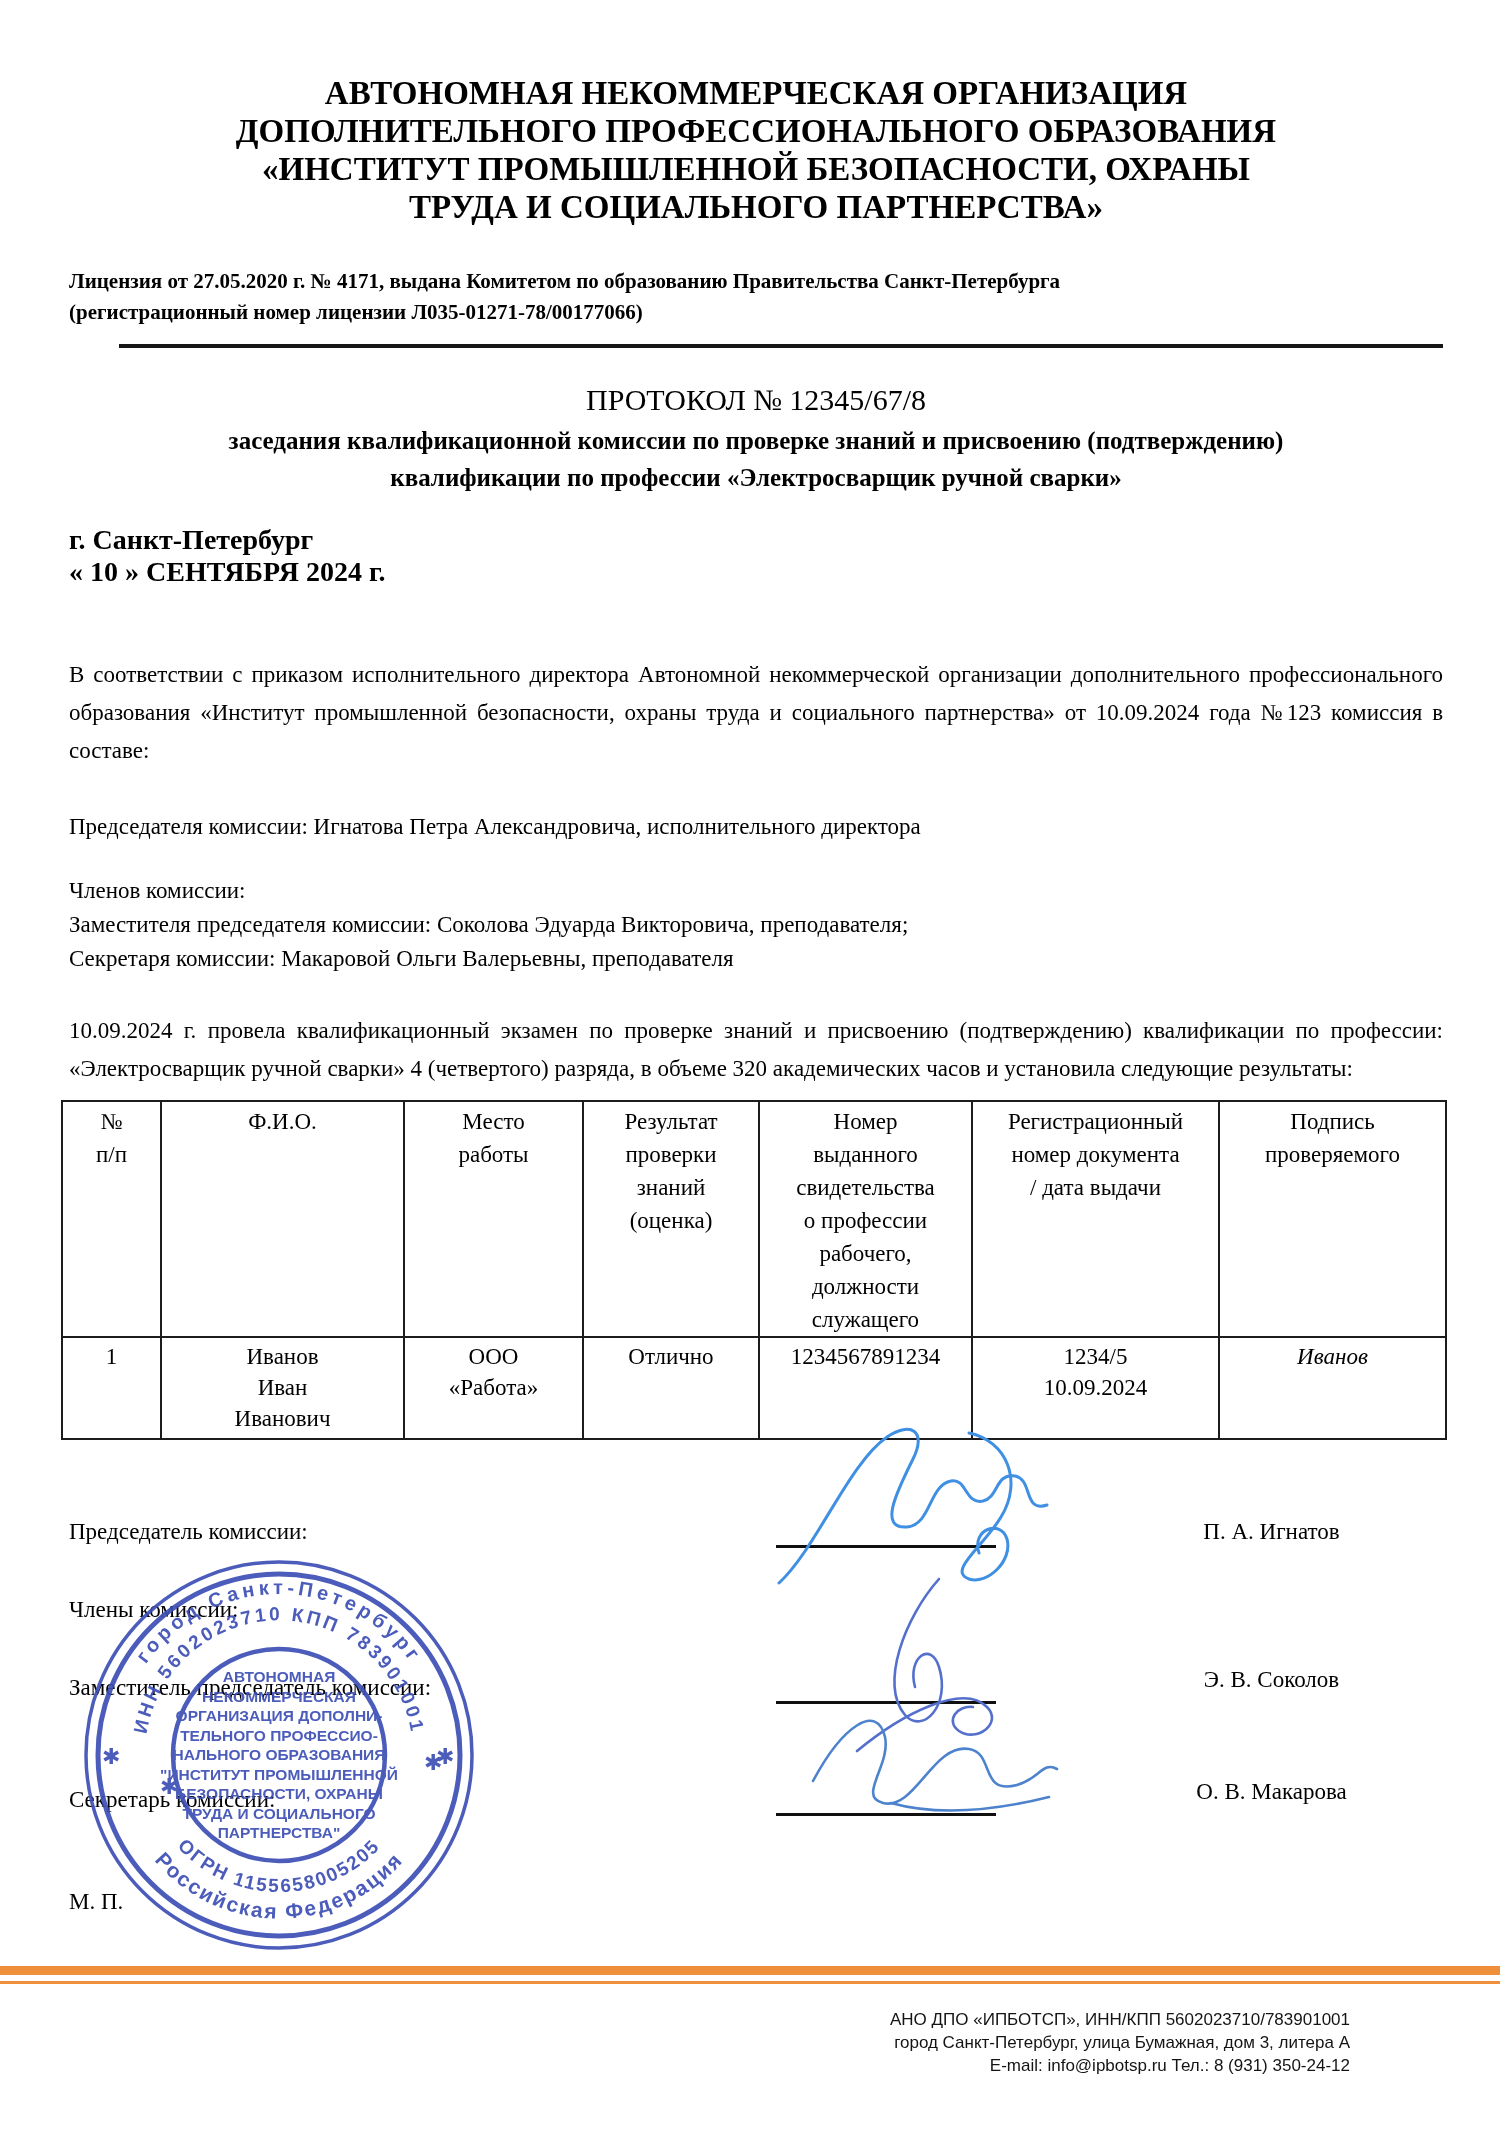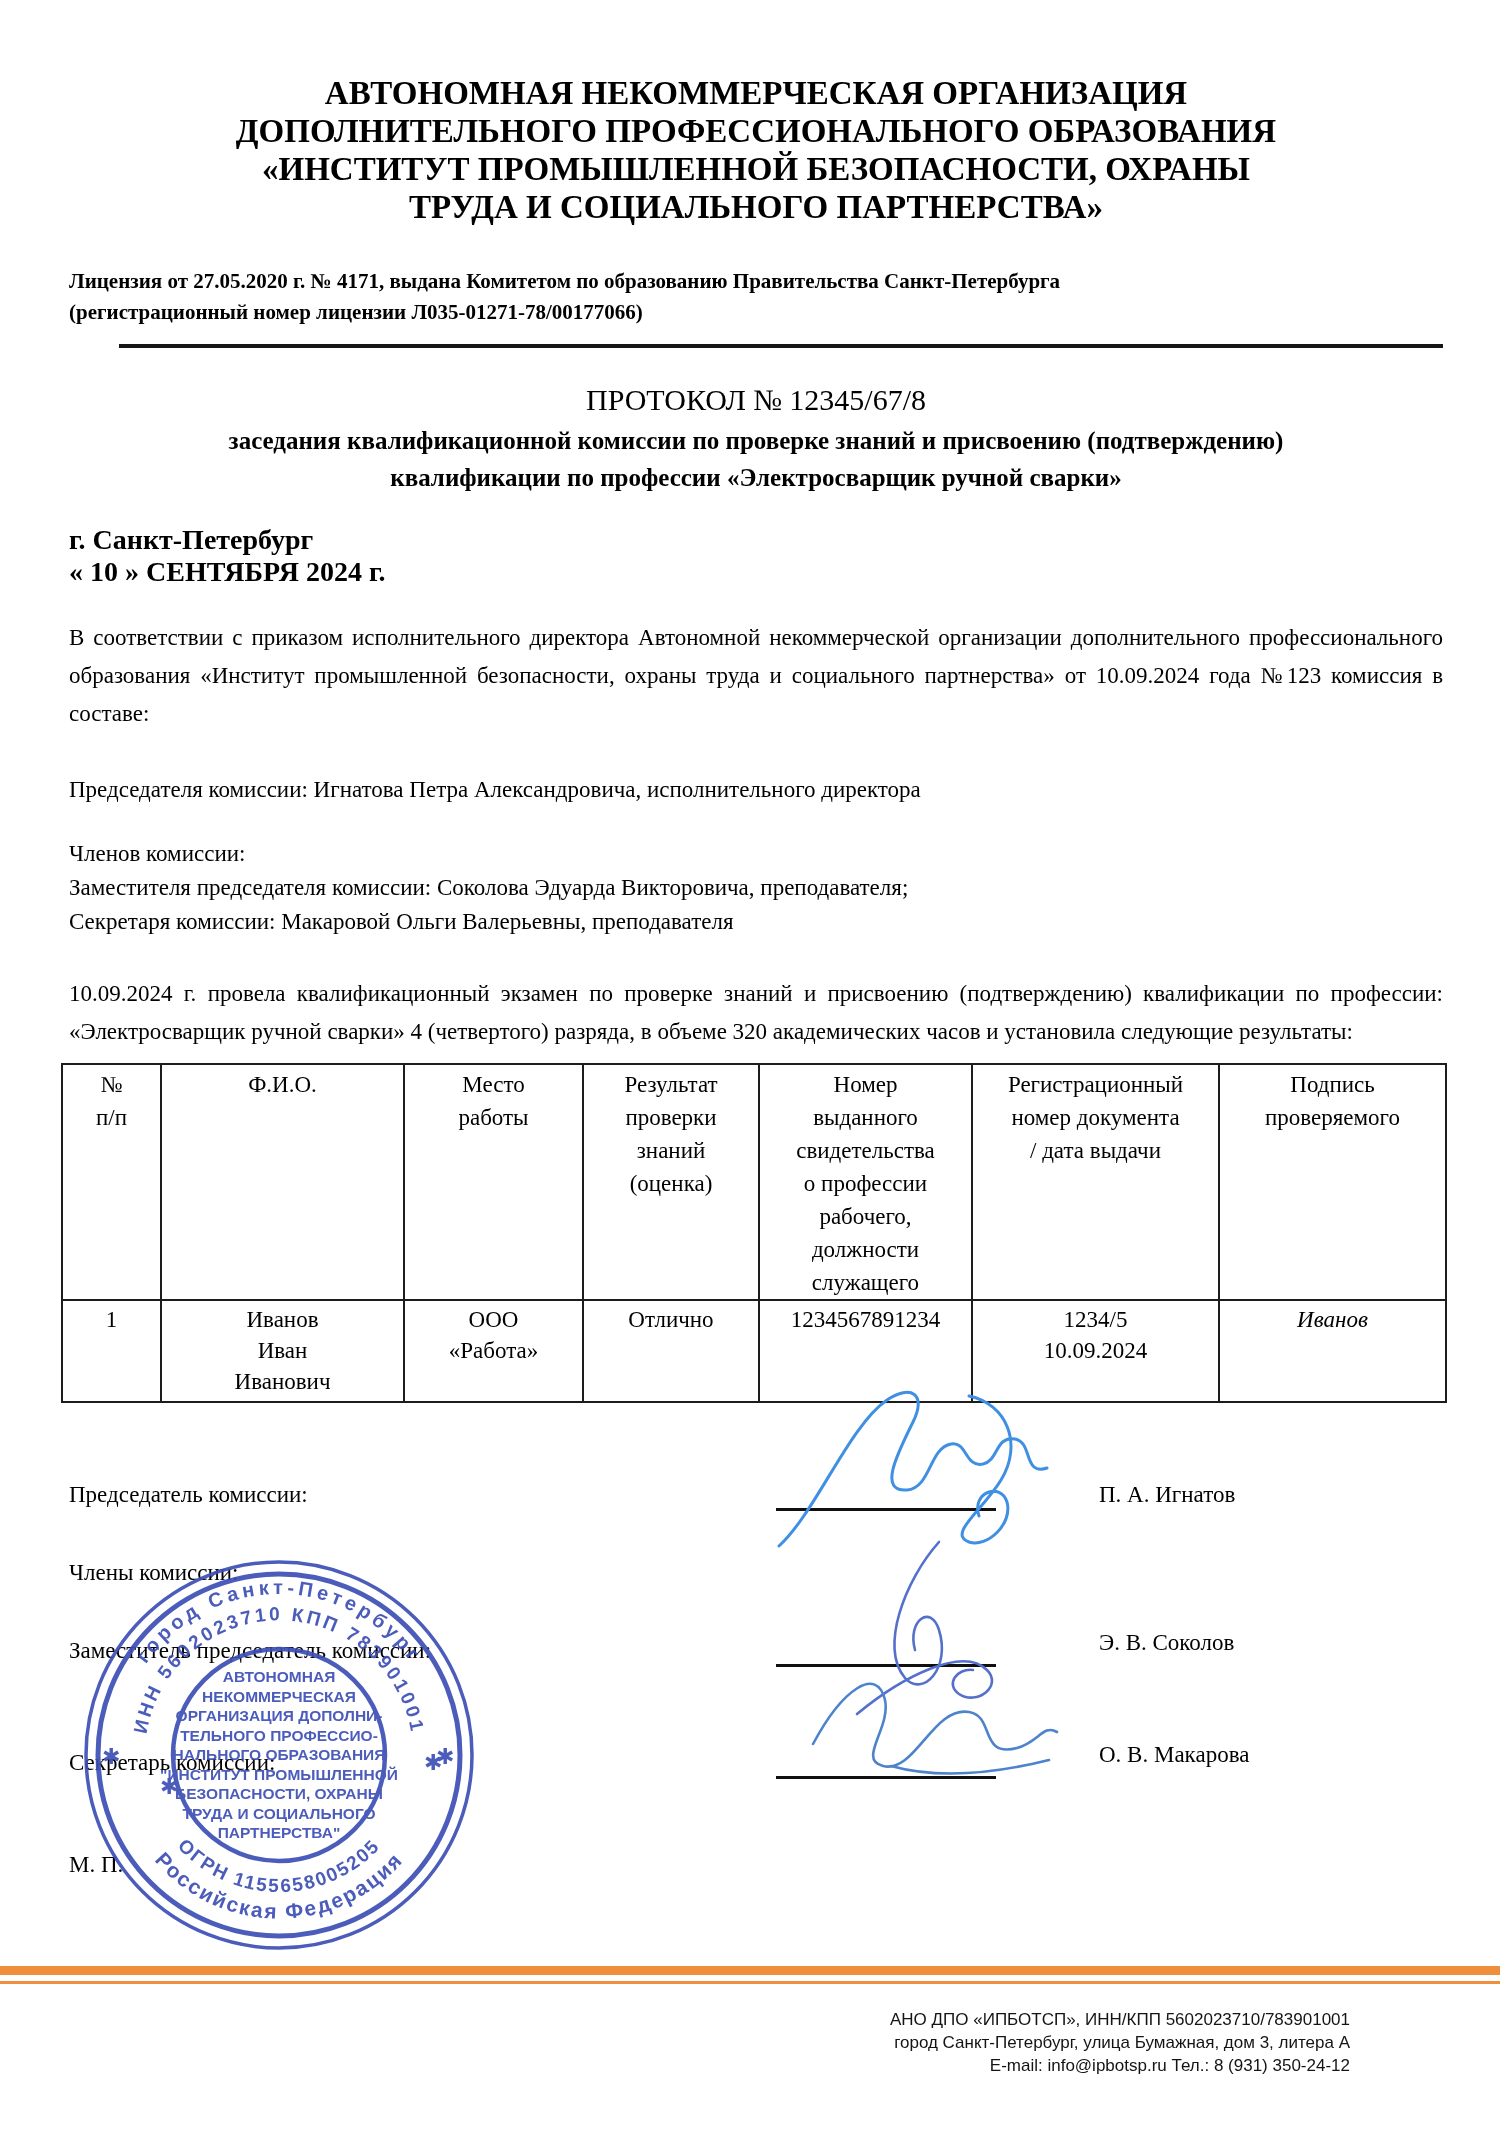--- a/index.html
+++ b/index.html
@@ -13,41 +13,41 @@
   .org-title { text-align:center; font-weight:bold; font-size:33px; line-height:38px; }
   .license   { font-weight:bold; font-size:21px; line-height:31px; margin-top:40px; }
   .divider   { height:4px; background:#161616; margin:16px 0 0 50px; width:1324px; }
 
   .protocol-title { text-align:center; font-weight:normal; font-size:30px; line-height:40px; margin-top:32px; }
   .protocol-subtitle { text-align:center; font-weight:bold; font-size:25px; line-height:37px; margin-top:2px; }
 
   .city-date { display:flex; justify-content:space-between; font-weight:bold; font-size:28px; margin-top:28px;flex-direction:column; }
 
   .p1, .p2 { font-size:23px; line-height:38px; text-align:justify; margin:0; }
-  .p1 { margin-top:31px; }
+  .p1 { margin-top:68px; }
   .p2 { margin-top:36px; }
   .b  { font-weight:normal; }
   .chairman { font-size:23px; line-height:34px; margin:40px 0 0 0; }
   .members  { font-size:23px; line-height:34px; margin-top:30px; }
 
   table.results { border-collapse:collapse; table-layout:fixed; width:1384px; margin:12px 0 0 -8px; }
   table.results th, table.results td {
     border:2px solid #1c1c1c; font-weight:normal; font-size:23px; line-height:33px;
     vertical-align:top; text-align:center; padding:3px 4px 0 4px; white-space:pre-line;
     overflow:hidden;
   }
   table.results th { height:228px; }
   table.results td { line-height:31px; height:97px; }
   td.cell-fio { text-align:left; padding-left:16px; }
   td.cell-sign { font-style:italic; }
 
   .sig-section { position:relative; height:556px; font-size:23px; }
   .sig-label { position:absolute; left:0; white-space:nowrap; z-index:1; }
   .sig-line  { position:absolute; left:707px; width:220px; height:3px; background:#101010; z-index:1; }
-  .sig-name  { position:absolute; left:1030px; width:345px; text-align:left; white-space:nowrap; z-index:1; }
+  .sig-name  { position:absolute; left:1030px; width:345px; text-align:center; white-space:nowrap; z-index:1; }
   .sig-svg   { position:absolute; z-index:2; }
 
   .stamp { position:absolute; left:80px; top:1552px; width:398px; height:404px; z-index:3; opacity:0.92; }
   .stamp text { font-family:"Liberation Sans","DejaVu Sans",sans-serif; font-weight:bold; }
 
   .footer-bar-thick { position:absolute; left:0; top:1966px; width:1500px; height:9px;  background:#ef8f3c; z-index:4; }
   .footer-bar-thin  { position:absolute; left:0; top:1981px; width:1500px; height:3px;  background:#ef8f3c; z-index:4; }
   .footer-text {
     position:absolute; right:156px; top:2008px; text-align:right; z-index:4;
     font-family:"Liberation Sans","DejaVu Sans",sans-serif; font-size:17px; line-height:23px; color:#141414;

